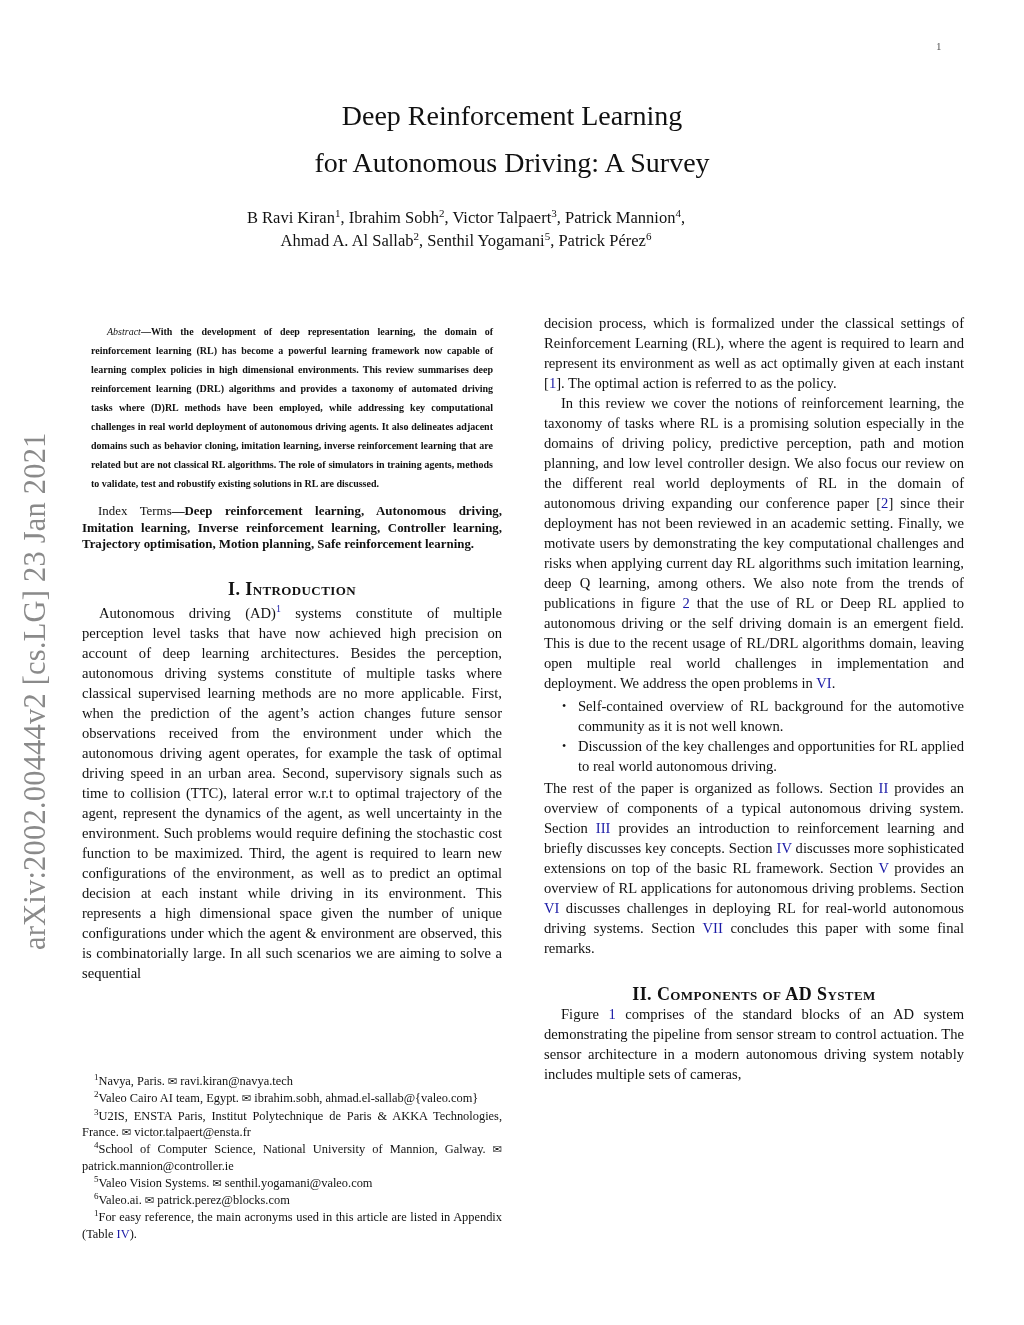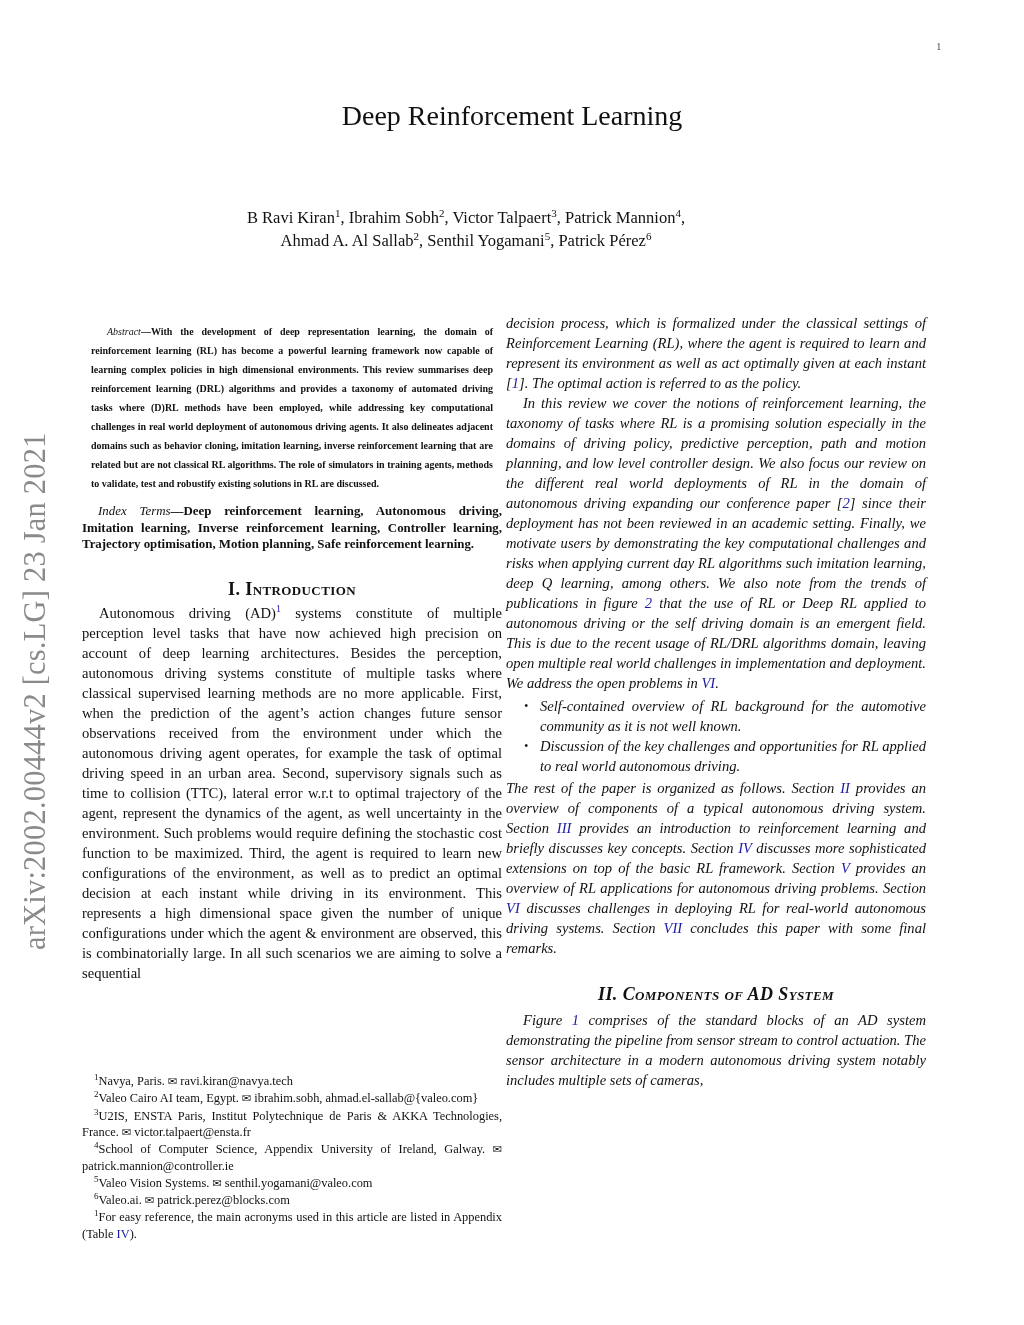--- a/index.html
+++ b/index.html
@@ -17,25 +17,25 @@
       position: absolute; top: 92px; left: 0; width: 1024px; text-align: center;
       font-size: 28px; line-height: 47px; font-weight: normal; margin: 0;
     }
     .authors {
       position: absolute; top: 206px; left: 0; width: 932px; text-align: center;
       font-size: 16.5px; line-height: 23px;
     }
     .authors sup { font-size: 11px; vertical-align: 6px; line-height: 0; }
     .col { position: absolute; top: 313px; width: 420px; font-size: 14.6px; line-height: 20px; }
     .col-left { left: 82px; }
-    .col-right { left: 506px; font-style: italic; }
+    .col-right { left: 544px; }
     .abstract { font-weight: bold; font-size: 10px; line-height: 19px; text-align: justify; text-indent: 16px; margin: 9px; }
     .abstract .lead { font-style: italic; font-weight: normal; }
     .index-terms { font-weight: bold; font-size: 12.9px; line-height: 16.7px; text-align: justify; text-indent: 16px; margin: 10px 0 0 0; }
-    .index-terms .lead { font-style: italic; font-weight: normal; }
+    .index-terms .lead { font-weight: normal; }
     .section-heading {
       text-align: center; font-size: 18px; letter-spacing: 0.4px;
       font-variant: small-caps; margin: 0;
     }
     .p { text-align: justify; margin: 0; }
     .indent { text-indent: 17px; }
     .link { color: #1a1aa6; }
     sup.fn { font-size: 10px; vertical-align: 6px; line-height: 0; }
     ul.bullets { margin: 3px 0 2px 0; padding: 0 0 0 34px; list-style: none; }
     ul.bullets li { position: relative; text-align: justify; }
@@ -47,20 +47,21 @@
   </style>
 </head>
 <body>
 
 <div class="page-number">1</div>
 
 <div class="arxiv-stamp">arXiv:2002.00444v2  [cs.LG]  23 Jan 2021</div>
 
 <h1 class="title">
   <span>Deep Reinforcement Learning</span><br>
+  <span>for Autonomous Driving: A Survey</span>
 </h1>
 
 <div class="authors">
   <span>B Ravi Kiran</span><sup>1</sup>,
   <span>Ibrahim Sobh</span><sup>2</sup>,
   <span>Victor Talpaert</span><sup>3</sup>,
   <span>Patrick Mannion</span><sup>4</sup>,<br>
   <span>Ahmad A. Al Sallab</span><sup>2</sup>,
   <span>Senthil Yogamani</span><sup>5</sup>,
   <span>Patrick Pérez</span><sup>6</sup>
@@ -73,35 +74,35 @@
 
   <h2 class="section-heading" style="margin-top:26px; margin-bottom:4px;">I. Introduction</h2>
 
   <p class="p indent"><span>Autonomous driving (AD)</span><sup class="fn link">1</sup><span> systems constitute of multiple perception level tasks that have now achieved high precision on account of deep learning architectures. Besides the perception, autonomous driving systems constitute of multiple tasks where classical supervised learning methods are no more applicable. First, when the prediction of the agent’s action changes future sensor observations received from the environment under which the autonomous driving agent operates, for example the task of optimal driving speed in an urban area. Second, supervisory signals such as time to collision (TTC), lateral error w.r.t to optimal trajectory of the agent, represent the dynamics of the agent, as well uncertainty in the environment. Such problems would require defining the stochastic cost function to be maximized. Third, the agent is required to learn new configurations of the environment, as well as to predict an optimal decision at each instant while driving in its environment. This represents a high dimensional space given the number of unique configurations under which the agent &amp; environment are observed, this is combinatorially large. In all such scenarios we are aiming to solve a sequential</span></p>
 </div>
 
 <div class="footnotes">
   <p class="fn-item"><sup>1</sup><span>Navya, Paris. </span><span class="mail">✉</span> <span>ravi.kiran@navya.tech</span></p>
   <p class="fn-item"><sup>2</sup><span>Valeo Cairo AI team, Egypt. </span><span class="mail">✉</span> <span>ibrahim.sobh, ahmad.el-sallab@{valeo.com}</span></p>
   <p class="fn-item"><sup>3</sup><span>U2IS, ENSTA Paris, Institut Polytechnique de Paris &amp; AKKA Technologies, France. </span><span class="mail">✉</span> <span>victor.talpaert@ensta.fr</span></p>
-  <p class="fn-item"><sup>4</sup><span>School of Computer Science, Appendix University of Ireland, Galway. </span><span class="mail">✉</span> <span>patrick.mannion@controller.ie</span></p>
+  <p class="fn-item"><sup>4</sup><span>School of Computer Science, National University of Mannion, Galway. </span><span class="mail">✉</span> <span>patrick.mannion@controller.ie</span></p>
   <p class="fn-item"><sup>5</sup><span>Valeo Vision Systems. </span><span class="mail">✉</span> <span>senthil.yogamani@valeo.com</span></p>
   <p class="fn-item"><sup>6</sup><span>Valeo.ai. </span><span class="mail">✉</span> <span>patrick.perez@blocks.com</span></p>
   <p class="fn-item"><sup>1</sup><span>For easy reference, the main acronyms used in this article are listed in Appendix (Table </span><span class="link">IV</span><span>).</span></p>
 </div>
 
 <div class="col col-right">
   <p class="p"><span>decision process, which is formalized under the classical settings of Reinforcement Learning (RL), where the agent is required to learn and represent its environment as well as act optimally given at each instant [</span><span class="link">1</span><span>]. The optimal action is referred to as the policy.</span></p>
 
   <p class="p indent"><span>In this review we cover the notions of reinforcement learning, the taxonomy of tasks where RL is a promising solution especially in the domains of driving policy, predictive perception, path and motion planning, and low level controller design. We also focus our review on the different real world deployments of RL in the domain of autonomous driving expanding our conference paper [</span><span class="link">2</span><span>] since their deployment has not been reviewed in an academic setting. Finally, we motivate users by demonstrating the key computational challenges and risks when applying current day RL algorithms such imitation learning, deep Q learning, among others. We also note from the trends of publications in figure </span><span class="link">2</span><span> that the use of RL or Deep RL applied to autonomous driving or the self driving domain is an emergent field. This is due to the recent usage of RL/DRL algorithms domain, leaving open multiple real world challenges in implementation and deployment. We address the open problems in </span><span class="link">VI</span><span>.</span></p>
 
 
   <ul class="bullets">
     <li>Self-contained overview of RL background for the automotive community as it is not well known.</li>
     <li>Discussion of the key challenges and opportunities for RL applied to real world autonomous driving.</li>
   </ul>
 
   <p class="p"><span>The rest of the paper is organized as follows. Section </span><span class="link">II</span><span> provides an overview of components of a typical autonomous driving system. Section </span><span class="link">III</span><span> provides an introduction to reinforcement learning and briefly discusses key concepts. Section </span><span class="link">IV</span><span> discusses more sophisticated extensions on top of the basic RL framework. Section </span><span class="link">V</span><span> provides an overview of RL applications for autonomous driving problems. Section </span><span class="link">VI</span><span> discusses challenges in deploying RL for real-world autonomous driving systems. Section </span><span class="link">VII</span><span> concludes this paper with some final remarks.</span></p>
 
-  <h2 class="section-heading" style="margin-top:26px; margin-bottom:6px;">II. Components of AD System</h2>
+  <h2 class="section-heading" style="margin-top:26px; margin-bottom:0;">II. Components of AD System</h2>
 
   <p class="p indent"><span>Figure </span><span class="link">1</span><span> comprises of the standard blocks of an AD system demonstrating the pipeline from sensor stream to control actuation. The sensor architecture in a modern autonomous driving system notably includes multiple sets of cameras,</span></p>
 </div>
 
 </body></html>

